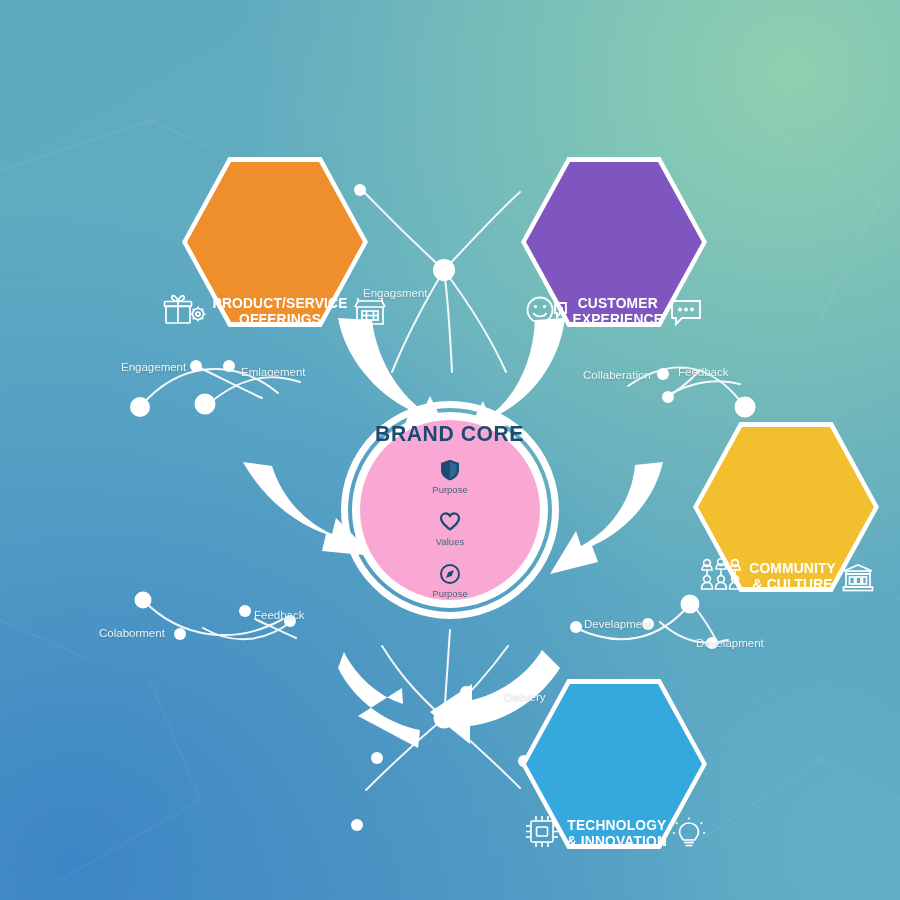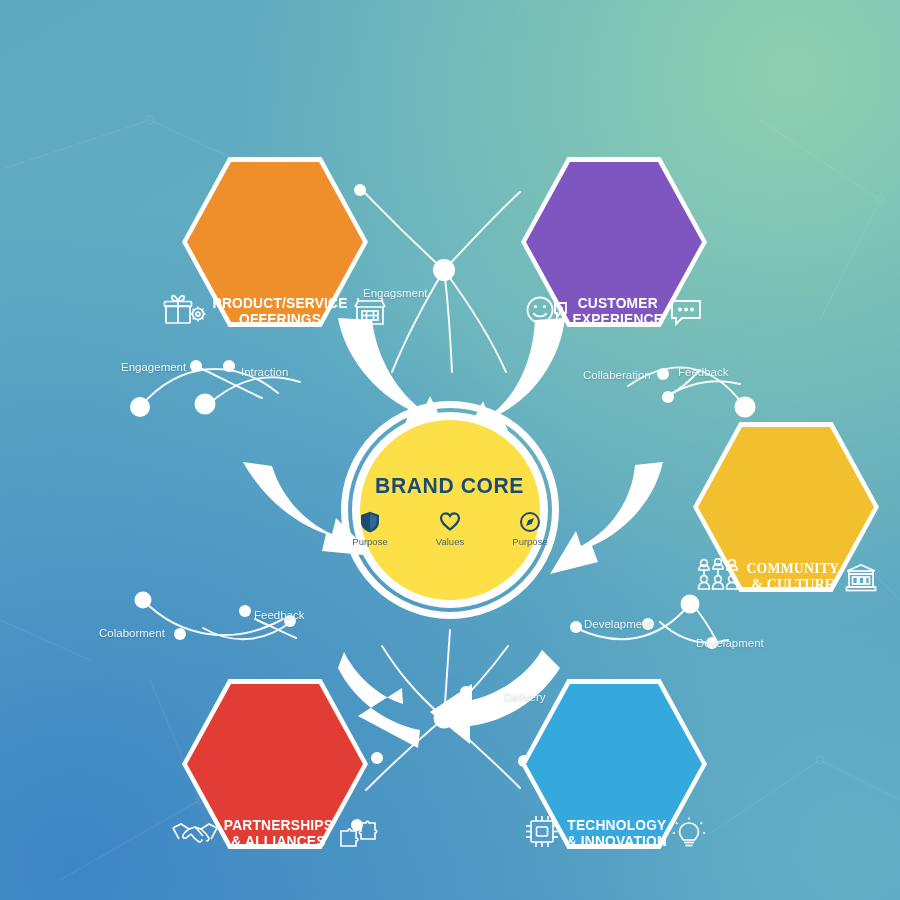--- a/index.html
+++ b/index.html
@@ -59,41 +59,41 @@
   .hex .label{
     color:#fff;font-weight:bold;font-size:14.5px;line-height:16px;
     text-align:center;letter-spacing:.2px;white-space:pre-line;
     transform:scaleX(.95);
   }
   .hex .ic{display:block;}
   .hex .ic svg{display:block;}
   
   #hex-product{left:182px;top:157px;}
   #hex-customer{left:521px;top:157px;}
-  #hex-community{left:693px;top:422px;font-family:Liberation Serif, serif;}
+  #hex-community{left:693px;top:422px;}
   #hex-technology{left:521px;top:679px;text-decoration:underline;}
   #hex-partnership{left:182px;top:679px;}
   #hex-communication{left:47px;top:422px;}
   
   #core{
     position:absolute;left:352px;top:412px;width:196px;height:196px;
-    border-radius:50%;background:#fde047;
+    border-radius:50%;background:#f9a8d4;
     border:8px solid #ffffff;
     box-sizing:border-box;
     display:flex;flex-direction:column;align-items:center;justify-content:center;
   }
   #core-ring{
     position:absolute;left:341px;top:401px;width:218px;height:218px;
     border-radius:50%;border:7px solid #ffffff;box-sizing:border-box;
   }
   #core .core-title{
     color:#1b4a73;font-size:22px;font-weight:bold;letter-spacing:.6px;
     margin-bottom:12px;transform:scaleX(.96);
   }
-  #core .core-icons{display:flex;gap:32px;}
+  #core .core-icons{display:flex;gap:16px;flex-direction:column;}
   #core .core-item{
     display:flex;flex-direction:column;align-items:center;width:48px;
   }
   #core .core-item .ci{height:22px;margin-bottom:3px;}
   #core .core-item .cl{color:#46657e;font-size:9.5px;}
   
   .clabel{
     position:absolute;color:#eaf4f7;font-size:11.5px;
     white-space:nowrap;text-shadow:0 1px 2px rgba(0,0,0,.18);
   }
@@ -351,44 +351,20 @@
             <line x1="5.5" y1="7" x2="3.8" y2="5.4"></line>
             <line x1="28.5" y1="7" x2="30.2" y2="5.4"></line>
             <line x1="3" y1="16" x2="0.8" y2="16"></line>
             <line x1="31" y1="16" x2="33.2" y2="16"></line>
           </g>
         </svg>
       </span>
     </div>
   </div>
 
-  <div class="hex" id="hex-partnership">
-    <div class="shape"></div>
-    <div class="fill" style="background:#e23d35"></div>
-    <div class="content">
-      <span class="ic">
-        <svg width="48" height="30" viewBox="0 0 48 30" fill="none" stroke="#fff" stroke-width="1.6">
-          <path d="M2 9 L10 5 L18 10 L24 8 L30 10 L38 5 L46 9"></path>
-          <path d="M18 10 C15 12 13 14 12 16 C11 18 13 20 15 19 L20 15"></path>
-          <path d="M20 15 C22 18 25 21 27.5 22.5 C29.5 23.7 31.5 22 30.5 20.2"></path>
-          <path d="M30 10 C33 12.5 36 16 37.5 18.5 C38.7 20.5 36.8 22.5 35 21.3"></path>
-          <path d="M24 8 L27 11 L32 17"></path>
-          <path d="M2 9 L8 20 M46 9 L40 20"></path>
-        </svg>
-      </span>
-      <span class="label">PARTNERSHIPS
-&amp; ALLIANCES</span>
-      <span class="ic">
-        <svg width="42" height="30" viewBox="0 0 42 30" fill="none" stroke="#fff" stroke-width="1.6">
-          <path d="M4 12 H11 C11 9.5 14 9.5 14 12 H19 V19 C21.5 19 21.5 22 19 22 V27 H4 Z"></path>
-          <path d="M22 4 H29 C29 1.8 32 1.8 32 4 H38 V11 C40.3 11 40.3 14 38 14 V20 H24 V15 C21.8 15 21.8 12 24 12 V4Z"></path>
-        </svg>
-      </span>
-    </div>
-  </div>
 
 
   <div id="core-ring"></div>
   <div id="core">
     <div class="core-title">BRAND CORE</div>
     <div class="core-icons">
 
       <div class="core-item">
         <span class="ci">
           <svg width="20" height="22" viewBox="0 0 20 22" fill="#1b4a73">
@@ -415,21 +391,21 @@
             <path d="M15 7 L9.2 9.2 L7 15 L12.8 12.8 Z" fill="#1b4a73" stroke="none"></path>
           </svg>
         </span>
         <span class="cl">Purpose</span>
       </div>
 
     </div>
   </div>
 
   <div class="clabel" style="left:121px;top:361px">Engagement</div>
-  <div class="clabel" style="left:241px;top:366px">Intraction</div>
+  <div class="clabel" style="left:241px;top:366px">Emlagement</div>
   <div class="clabel" style="left:363px;top:287px">Engagsment</div>
   <div class="clabel" style="left:583px;top:369px">Collaberation</div>
   <div class="clabel" style="left:678px;top:366px">Feedback</div>
   <div class="clabel" style="left:99px;top:627px">Colaborment</div>
   <div class="clabel" style="left:254px;top:609px">Feedback</div>
   <div class="clabel" style="left:584px;top:618px">Develapment</div>
   <div class="clabel" style="left:696px;top:637px">Develapment</div>
   <div class="clabel" style="left:504px;top:691px">Delivery</div>
 
 </div>

